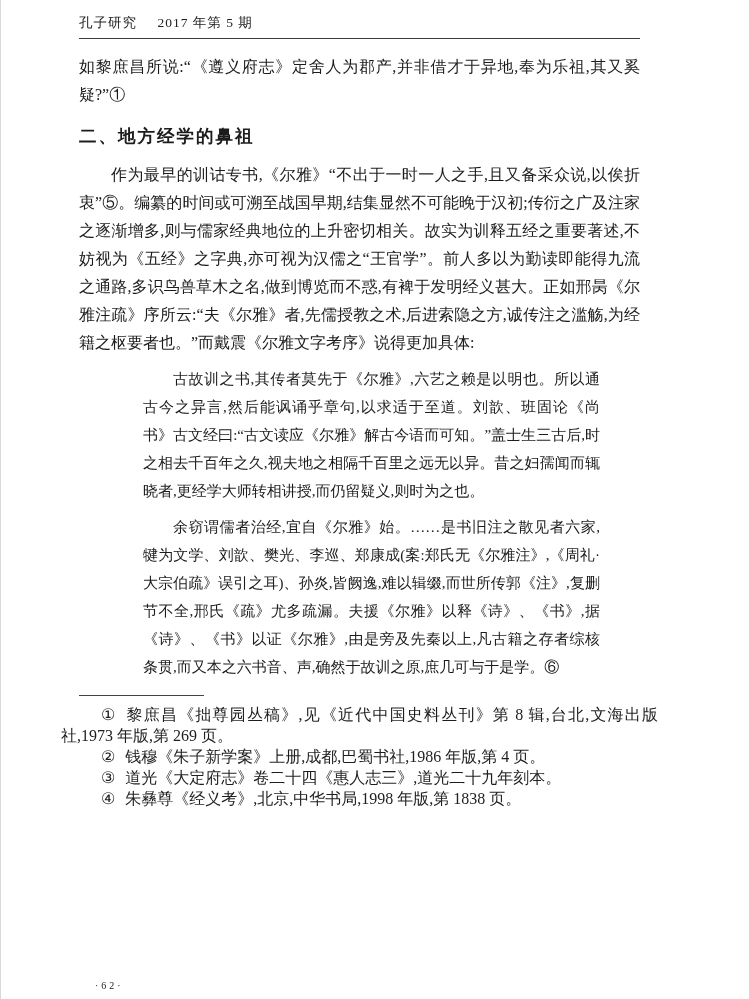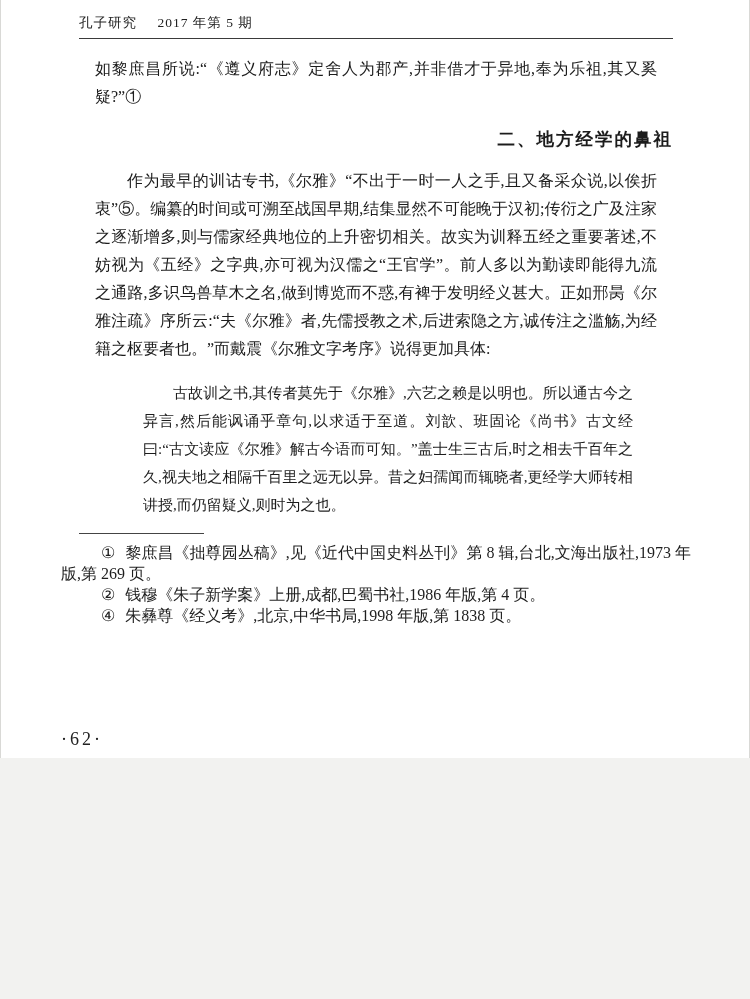--- a/index.html
+++ b/index.html
@@ -1,53 +1,53 @@
 <!DOCTYPE html>
 <html><head>
 <meta charset="utf-8">
 <style>
   * { box-sizing: border-box; }
   html, body { margin: 0; padding: 0; background: #f2f2f0; }
   .page {
     position: relative;
     width: 750px;
-    height: 758px;
+    height: 999px;
     margin: 0 auto;
     background: #ffffff;
     border-left: 1px solid #d9d9d6;
     border-right: 1px solid #d9d9d6;
     color: #1c1c1c;
     font-family: "Liberation Serif", "DejaVu Serif", serif;
-    padding: 10px 58px 0 60px;
+    padding: 10px 91px 0 60px;
     overflow: hidden;
   }
   .content { margin: 0 18px; }
   .running-head {
     font-size: 13.5px;
     letter-spacing: 1px;
     padding: 4px 0 6px 0;
     color: #222;
   }
   .running-head .issue { margin-left: 16px; }
   .head-rule {
     border-top: 1.5px solid #3a3a3a;
     margin-bottom: 14px;
   }
   p.body-text {
     font-size: 16px;
     line-height: 28px;
     text-align: justify;
-    margin: 16px;
+    margin: 0;
     text-indent: 2em;
   }
   p.no-indent { text-indent: 0; }
   h2.section-heading {
     font-size: 17.5px;
     font-weight: bold;
-    text-align: right;
+    text-align: left;
     margin: 15px 0 13px 0;
     letter-spacing: 2px;
   }
   blockquote.quote {
     margin: 0 32px 0 56px;
     padding: 0;
   }
   blockquote.quote p {
     font-size: 15px;
     line-height: 28px;
@@ -64,23 +64,23 @@
     font-size: 16px;
     line-height: 21px;
     text-align: justify;
     margin: 0;
     text-indent: 40px;
     color: #1e1e1e;
   }
   .footnotes .fn-marker { margin-right: 10px; }
   .page-number {
     position: absolute;
-    left: 60px;
+    left: 94px;
     bottom: 8px;
-    font-size: 18px;
+    font-size: 10px;
     letter-spacing: 3px;
     color: #222;
   }
 </style>
 </head>
 <body>
 
 <div class="page">
 
   <div class="content">
@@ -95,31 +95,33 @@
 
     <main>
       <p class="body-text no-indent">如黎庶昌所说:“《遵义府志》定舍人为郡产,并非借才于异地,奉为乐祖,其又奚疑?”①</p>
 
       <h2 class="section-heading">二、地方经学的鼻祖</h2>
 
       <p class="body-text">作为最早的训诂专书,《尔雅》“不出于一时一人之手,且又备采众说,以俟折衷”⑤。编纂的时间或可溯至战国早期,结集显然不可能晚于汉初;传衍之广及注家之逐渐增多,则与儒家经典地位的上升密切相关。故实为训释五经之重要著述,不妨视为《五经》之字典,亦可视为汉儒之“王官学”。前人多以为勤读即能得九流之通路,多识鸟兽草木之名,做到博览而不惑,有裨于发明经义甚大。正如邢昺《尔雅注疏》序所云:“夫《尔雅》者,先儒授教之术,后进索隐之方,诚传注之滥觞,为经籍之枢要者也。”而戴震《尔雅文字考序》说得更加具体:</p>
 
       <blockquote class="quote">
         <p>古故训之书,其传者莫先于《尔雅》,六艺之赖是以明也。所以通古今之异言,然后能讽诵乎章句,以求适于至道。刘歆、班固论《尚书》古文经曰:“古文读应《尔雅》解古今语而可知。”盖士生三古后,时之相去千百年之久,视夫地之相隔千百里之远无以异。昔之妇孺闻而辄晓者,更经学大师转相讲授,而仍留疑义,则时为之也。</p>
+        <p>余窃谓儒者治经,宜自《尔雅》始。……是书旧注之散见者六家,犍为文学、刘歆、樊光、李巡、郑康成(案:郑氏无《尔雅注》,《周礼·大宗伯疏》误引之耳)、孙炎,皆阙逸,难以辑缀,而世所传郭《注》,复删节不全,邢氏《疏》尤多疏漏。夫援《尔雅》以释《诗》、《书》,据《诗》、《书》以证《尔雅》,由是旁及先秦以上,凡古籍之存者综核条贯,而又本之六书音、声,确然于故训之原,庶几可与于是学。⑥</p>
       </blockquote>
 
     </main>
 
   </div>
 
   <footer>
     <div class="fn-rule"></div>
     <div class="footnotes">
       <p><span class="fn-marker">①</span><span>黎庶昌《拙尊园丛稿》,见《近代中国史料丛刊》第 8 辑,台北,文海出版社,1973 年版,第 269 页。</span></p>
       <p><span class="fn-marker">②</span><span>钱穆《朱子新学案》上册,成都,巴蜀书社,1986 年版,第 4 页。</span></p>
+      <p><span class="fn-marker">③</span><span>道光《大定府志》卷二十四《惠人志三》,道光二十九年刻本。</span></p>
       <p><span class="fn-marker">④</span><span>朱彝尊《经义考》,北京,中华书局,1998 年版,第 1838 页。</span></p>
       <p></p>
 
     </div>
     <div class="page-number">·62·</div>
   </footer>
 
 </div>
 
 </body></html>

